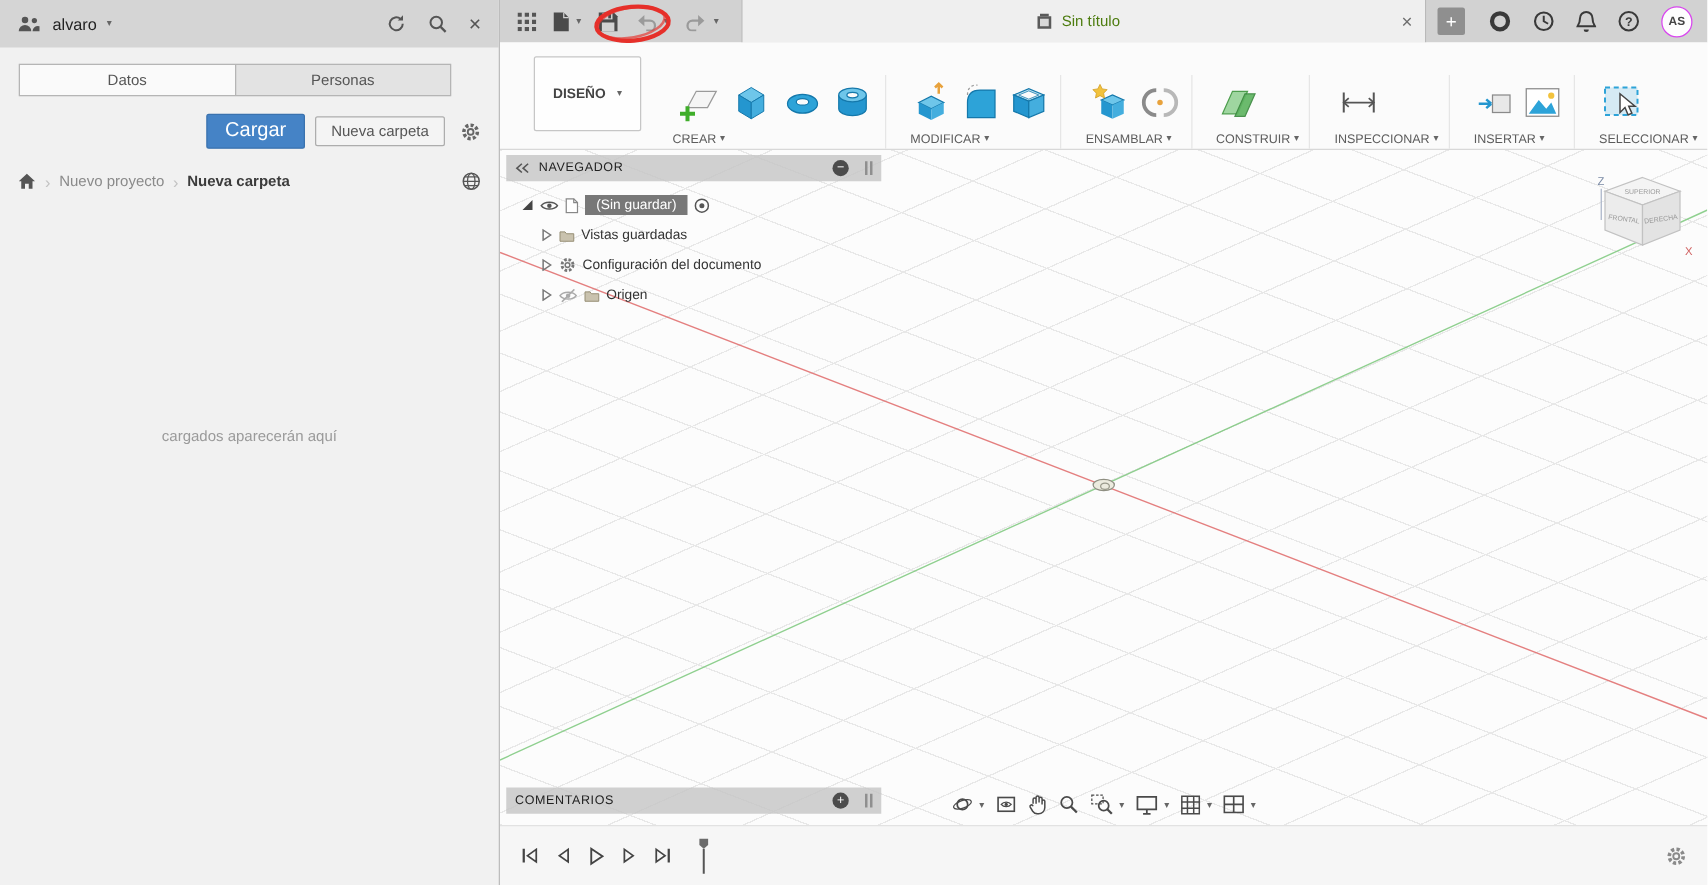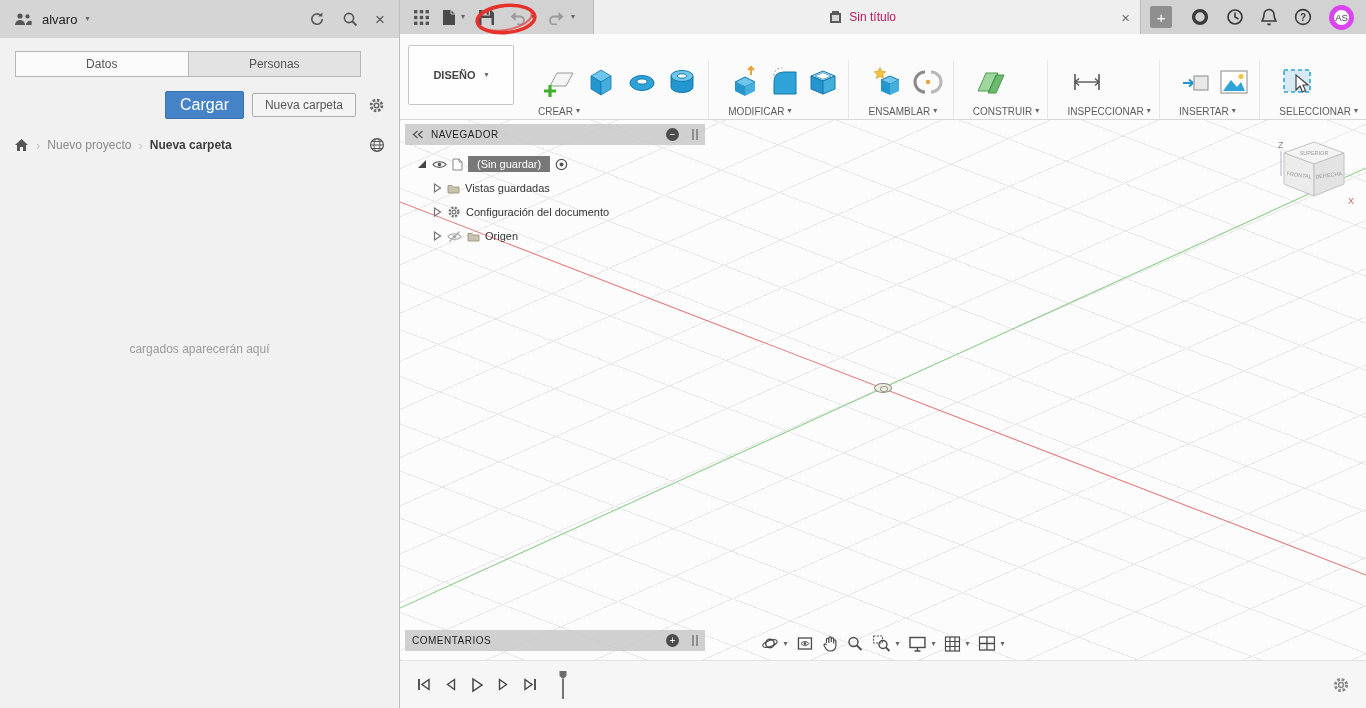--- a/index.html
+++ b/index.html
@@ -32,29 +32,29 @@
   .chev{color:#c2c2c2;font-size:13px}
   .lp-crumbs .globe-wrap{margin-left:auto;cursor:pointer}
   .lp-empty{position:absolute;left:0;right:0;top:340px;text-align:center;color:#9a9a9a;font-size:12px;line-height:1.55}
 
   
   #main{position:absolute;left:400px;top:0;width:966px;height:708px}
   .topbar{height:34px;background:#d2d2d2;display:flex;align-items:center;padding:0 12px 0 14px}
   .tb-group{display:flex;align-items:center;gap:13px}
   .tb-item{display:flex;align-items:center;gap:2px;cursor:pointer}
   .doc-tab{margin-left:18px;width:548px;height:34px;background:#efefef;border-left:1px solid #b9b9b9;border-right:1px solid #b9b9b9;display:flex;align-items:center;padding:0 10px;cursor:pointer}
-  .doc-tab .tab-center{flex:1;display:flex;align-items:flex-start;justify-content:center;gap:7px;font-size:12px;color:#be185d}
+  .doc-tab .tab-center{flex:1;display:flex;align-items:flex-start;justify-content:center;gap:7px;font-size:12px;color:#4d7c0f}
   .tab-close{font-size:15px;color:#6e6e6e;line-height:1;cursor:pointer}
   .new-tab-btn{margin-left:9px;width:22px;height:22px;background:#8f8f8f;color:#fff;font-size:15px;display:flex;align-items:center;justify-content:center;border-radius:2px;cursor:pointer}
   .topbar .right-icons{margin-left:auto;display:flex;align-items:center;gap:17px}
-  .avatar{width:25px;height:25px;border-radius:50%;background:#fdfdfd;border:5px solid #d946ef;display:flex;align-items:center;justify-content:center;font-size:9.5px;font-weight:normal;color:#444;cursor:pointer}
+  .avatar{width:25px;height:25px;border-radius:50%;background:#fdfdfd;border:1px solid #d946ef;display:flex;align-items:center;justify-content:center;font-size:9.5px;font-weight:bold;color:#444;cursor:pointer}
 
   
   .ribbon{position:relative;height:86px;background:#fbfbfb;border-bottom:1px solid #d8d8d8}
-  .workspace-btn{position:absolute;left:8px;top:11px;width:106px;height:60px;background:#fefefe;border:1px solid #c6c6c6;display:flex;align-items:center;justify-content:center;gap:6px;font-size:11px;font-weight:bold;color:#444;cursor:pointer;border-radius:2px}
+  .workspace-btn{position:absolute;left:27px;top:11px;width:86px;height:60px;background:#fefefe;border:1px solid #c6c6c6;display:flex;align-items:center;justify-content:center;gap:6px;font-size:11px;font-weight:bold;color:#444;cursor:pointer;border-radius:2px}
   .ribbon-tabs{position:absolute;left:132px;top:0;height:26px;display:flex;align-items:stretch}
   .ribbon-tab{padding:0 17px;font-size:11px;color:#555;display:flex;align-items:center;cursor:pointer;letter-spacing:.2px}
   .ribbon-tab.active{color:#0696d7;font-weight:bold;box-shadow:inset 0 -3px 0 #0696d7}
   .ribbon-groups{position:absolute;left:130px;top:26px;right:0;bottom:0;display:flex;justify-content:space-between}
   .rgroup{display:flex;flex-direction:column;align-items:flex-start;padding:0 8px;border-right:1px solid #e6e6e6}
   .rgroup:last-child{border-right:none}
   .ricons{height:44px;display:flex;align-items:center;gap:4px}
   .rbtn{display:flex;align-items:center;justify-content:center;padding:1px 2px;cursor:pointer;border-radius:2px}
   .glabel{height:14px;display:flex;align-items:center;font-size:10px;color:#5c5c5c;cursor:pointer}
 

